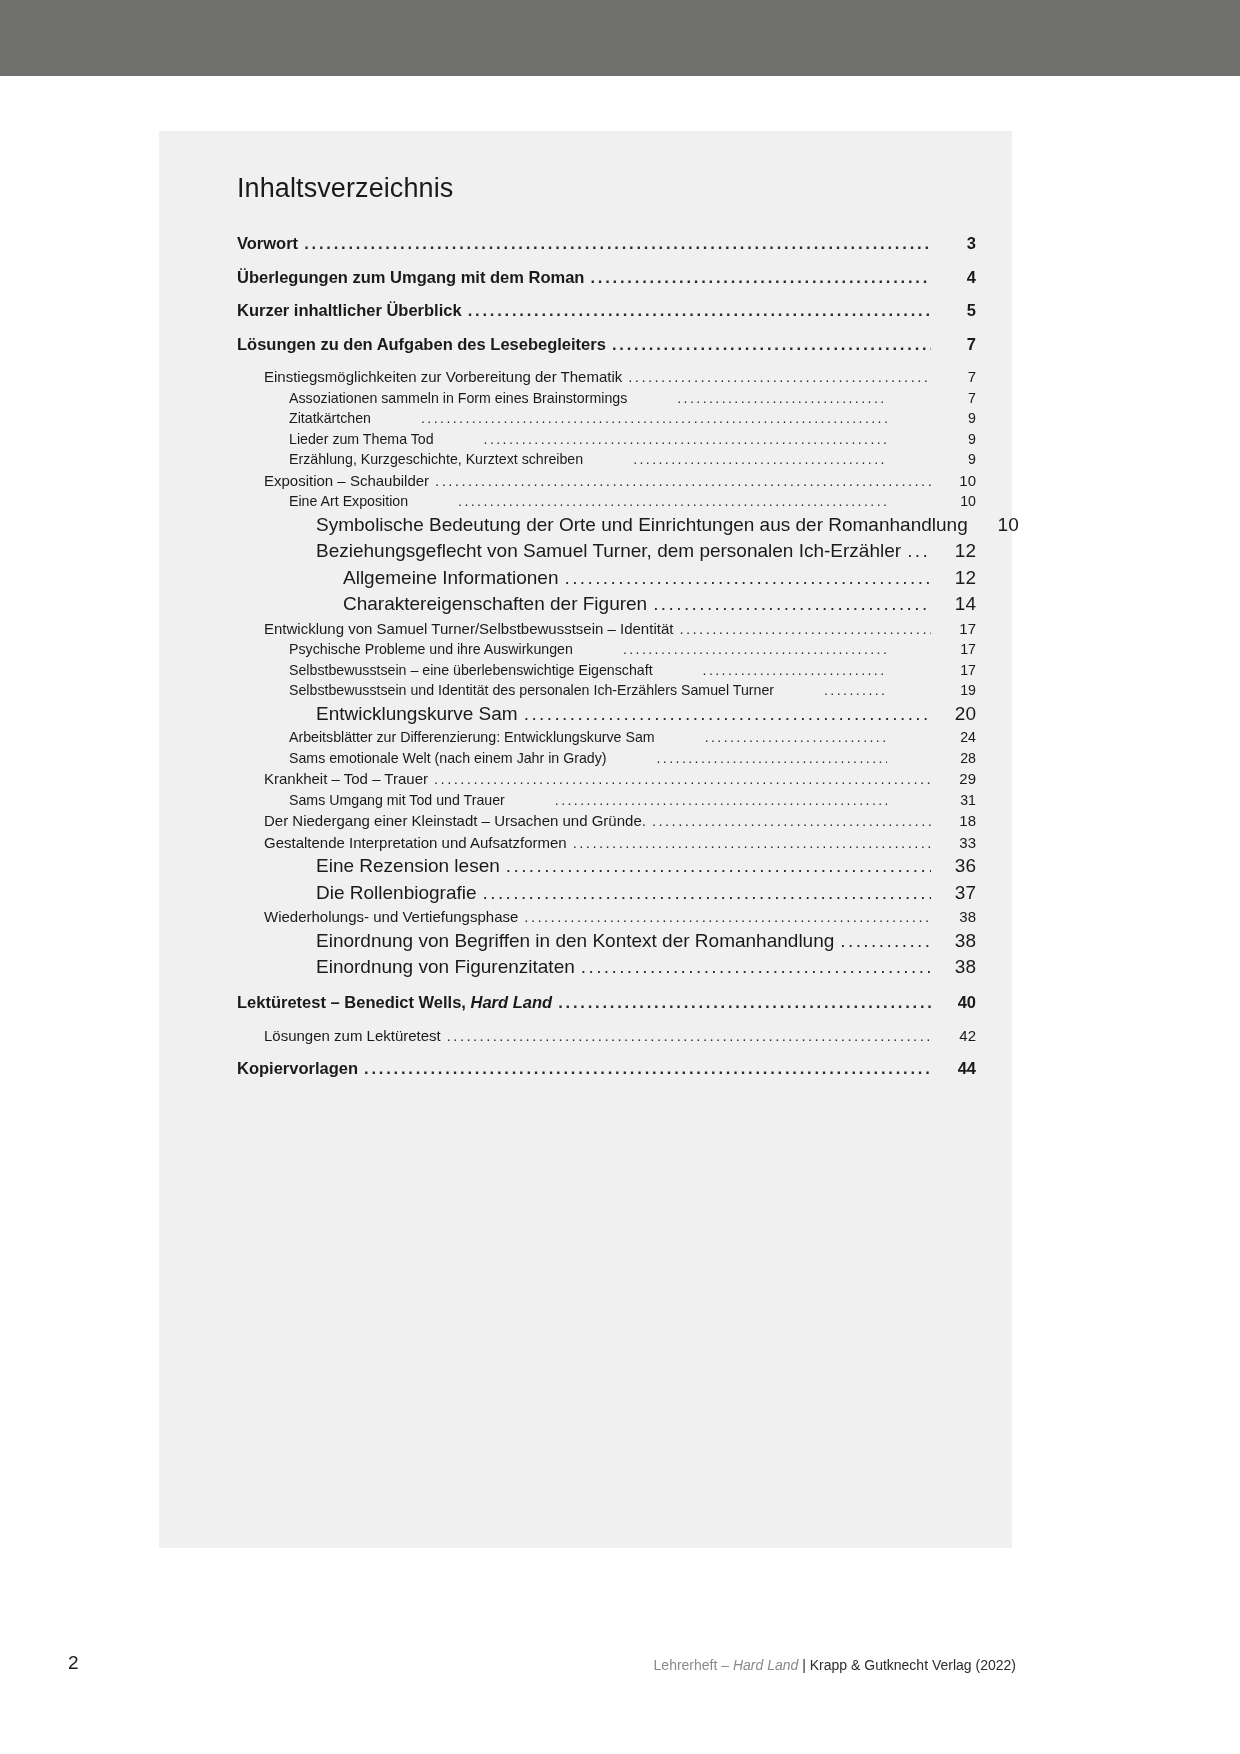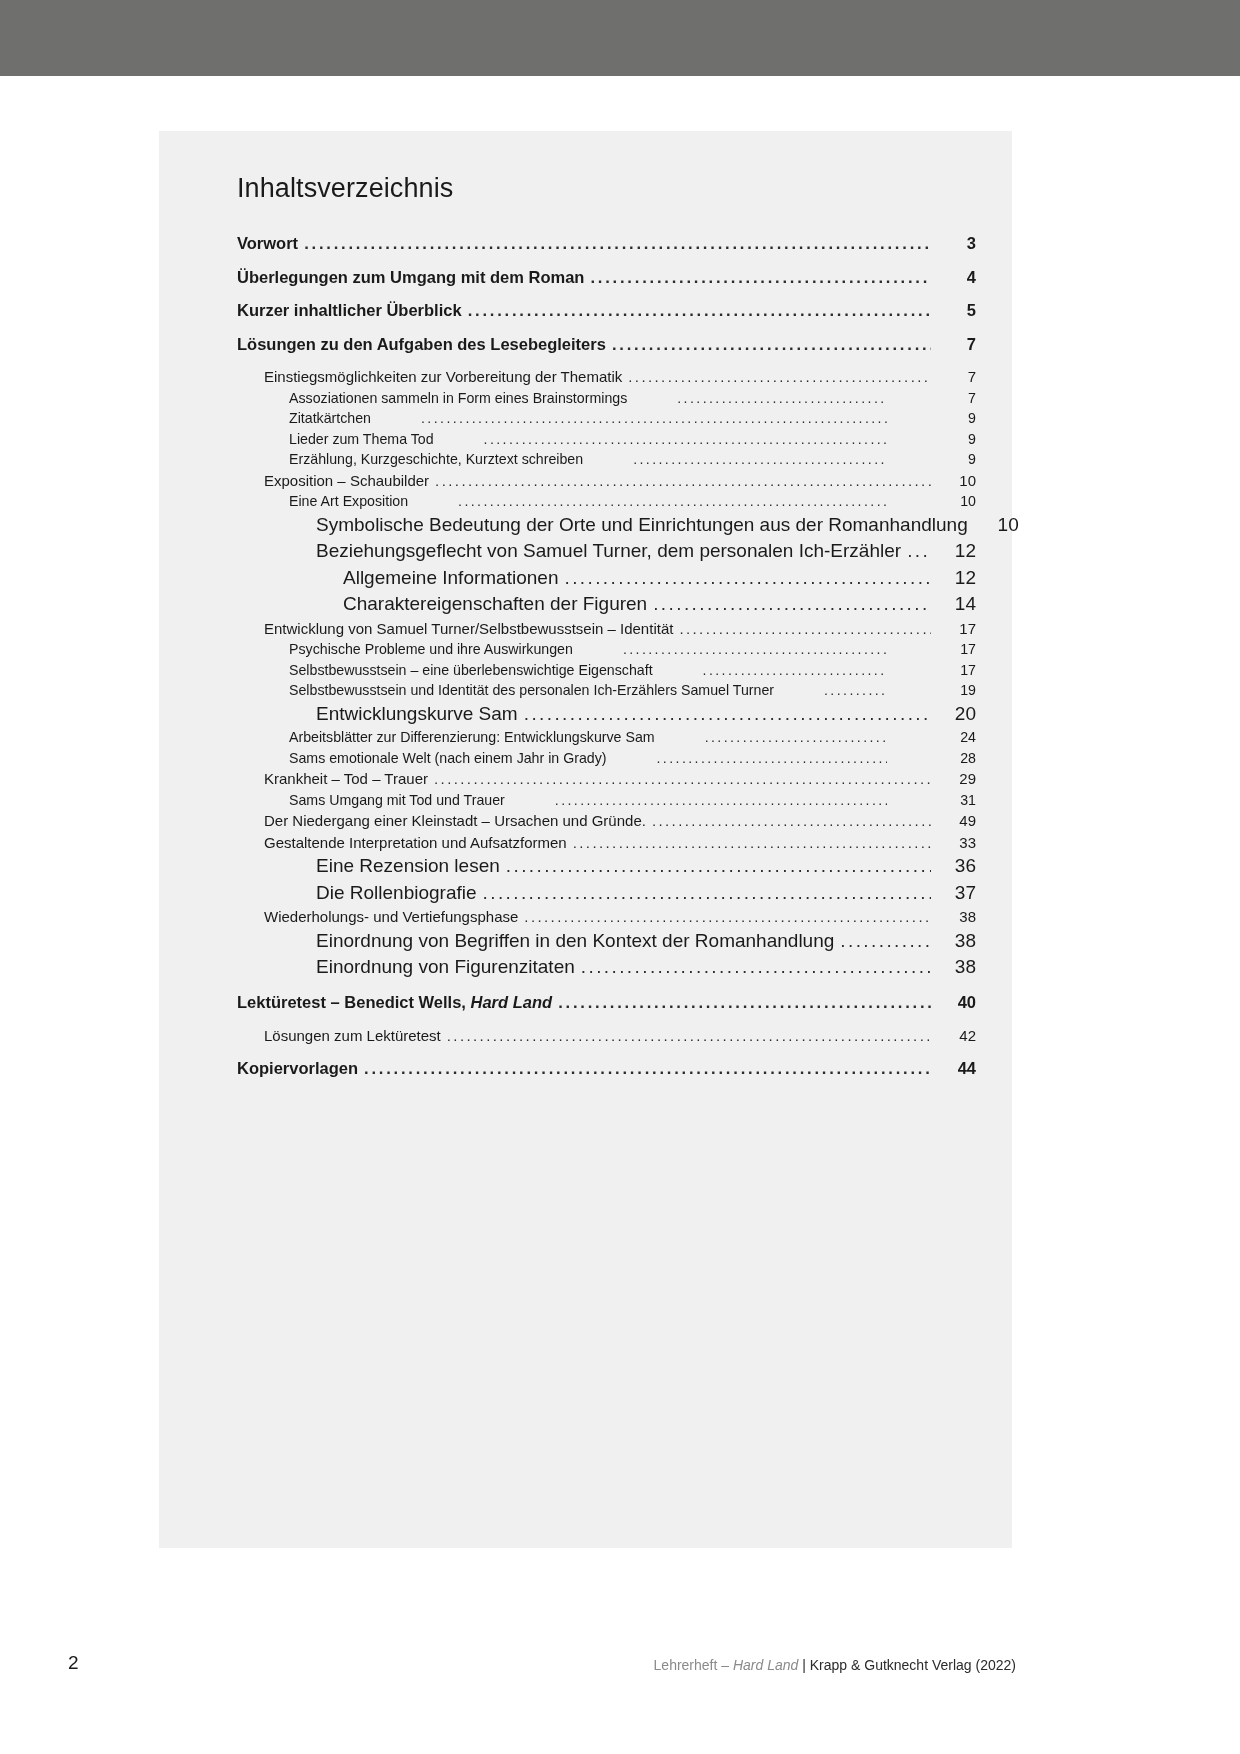--- a/index.html
+++ b/index.html
@@ -267,21 +267,21 @@
         <span class="page">29</span>
       </div>
       <div class="entry lvl3">
         <span class="label">Sams Umgang mit Tod und Trauer</span>
         <span class="leader"></span>
         <span class="page">31</span>
       </div>
       <div class="entry lvl2">
         <span class="label">Der Niedergang einer Kleinstadt – Ursachen und Gründe.</span>
         <span class="leader"></span>
-        <span class="page">49</span>
+        <span class="page">18</span>
       </div>
       <div class="entry lvl2">
         <span class="label">Gestaltende Interpretation und Aufsatzformen</span>
         <span class="leader"></span>
         <span class="page">33</span>
       </div>
       <div class="entry lvl4">
         <span class="label">Eine Rezension lesen</span>
         <span class="leader"></span>
         <span class="page">36</span>

